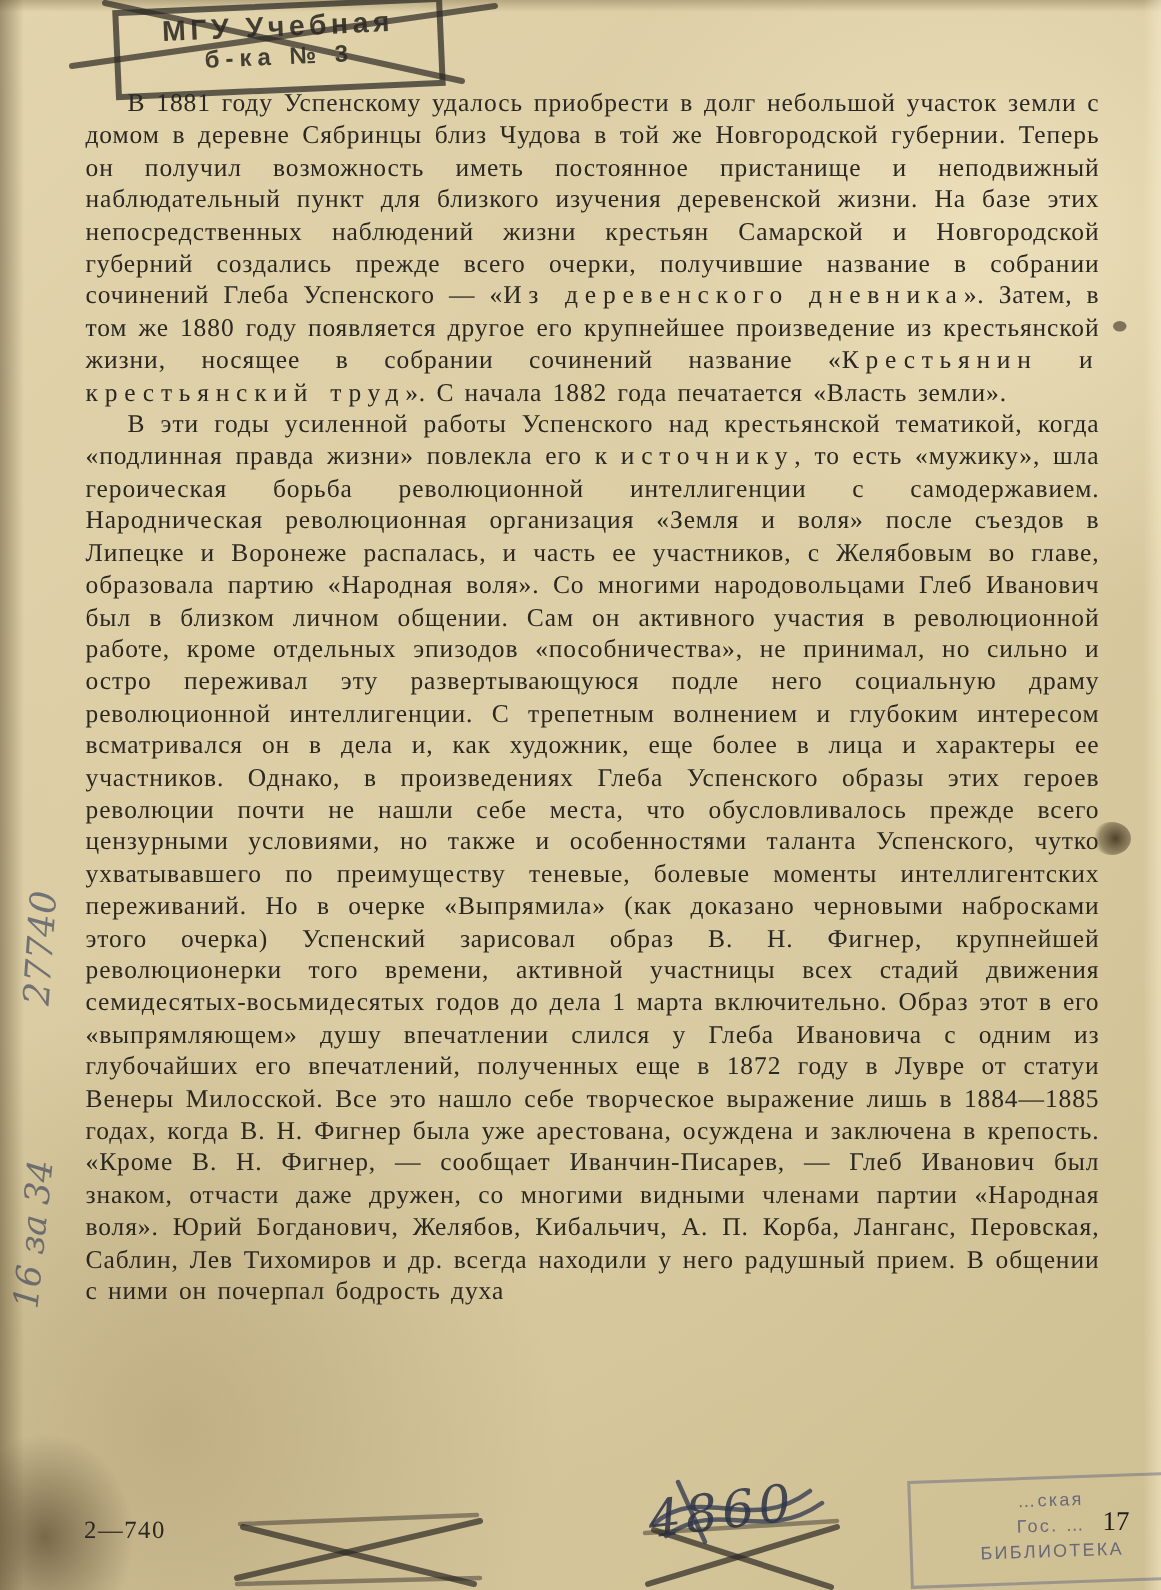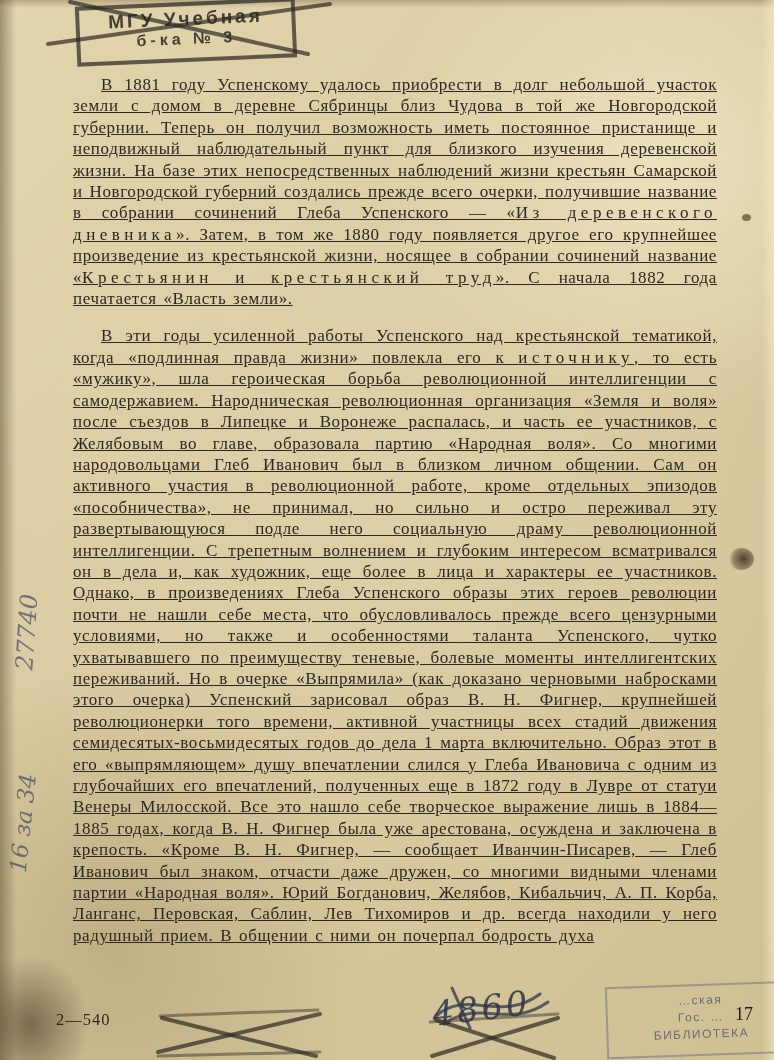--- a/index.html
+++ b/index.html
@@ -25,21 +25,21 @@
   .corner-bl{position:absolute;left:-30px;bottom:-35px;width:120px;height:140px;border-radius:50%;
     background:radial-gradient(ellipse at center,rgba(55,40,18,.55) 0%,rgba(55,40,18,0) 70%);}
   
   .text-block{
     position:absolute;left:57px;top:58px;width:676px;
     color:#2b2823;
     font-size:17px;line-height:21.4px;
     text-align:justify;
     letter-spacing:.6px;word-spacing:2px;
   }
-  .para{margin:16px;text-indent:28px;text-decoration:underline;}
+  .para{margin:0;text-indent:28px;}
   .spaced{letter-spacing:4.5px;}
   
   .stamp-top{
     position:absolute;left:76px;top:2px;width:212px;height:52px;
     border:4px solid rgba(42,40,36,.72);
     transform:rotate(-2.5deg);
     color:rgba(38,36,32,.85);
     font-family:"Liberation Sans","DejaVu Sans",sans-serif;
     font-weight:bold;text-align:center;
   }
@@ -98,21 +98,21 @@
   </div>
 
   <div class="stamp-library">
     <div>…ская</div>
     <div>Гос. …</div>
     <div>БИБЛИОТЕКА</div>
   </div>
 
   <div class="hand-number">4860</div>
 
-  <div class="signature">2—540</div>
+  <div class="signature">2—740</div>
   <div class="page-number">17</div>
 
   <div class="margin-note note1">27740</div>
   <div class="margin-note note2">16 за 34</div>
 
   <div class="ink-blob"></div>
   <div class="ink-speck"></div>
 
   <svg class="marks" width="774" height="1060" viewBox="0 0 774 1060">
     <g stroke="rgba(46,42,36,.70)" stroke-width="4" stroke-linecap="round" fill="none">

